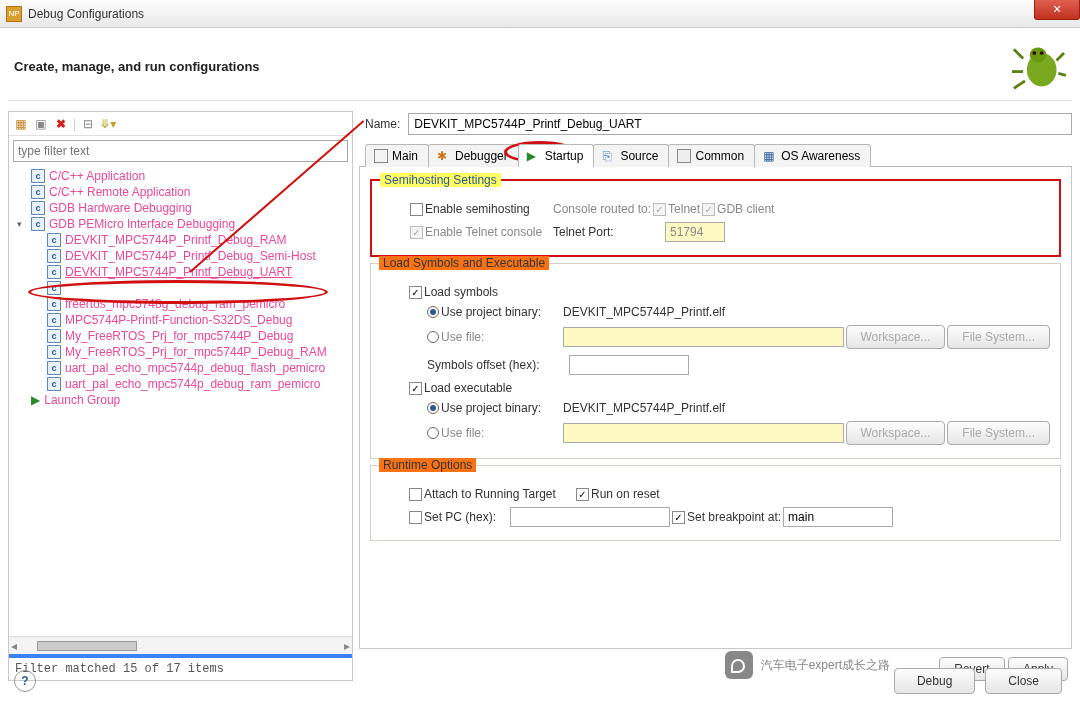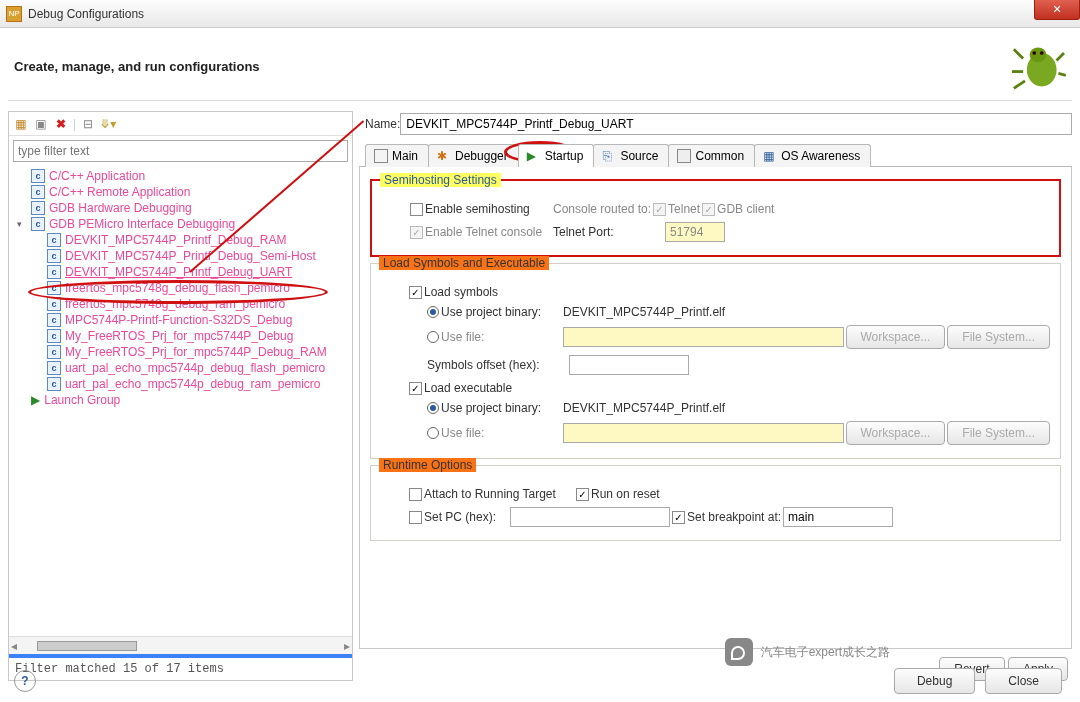--- a/index.html
+++ b/index.html
@@ -21,21 +21,21 @@
 .filterbox input { width:100%; padding:3px 4px; border:1px solid #aaa; color:#888;}
 .tree { flex:1; overflow:auto; padding:2px 0;}
 .tree .row { display:flex; align-items:center; padding:1px 4px 1px 8px; white-space:nowrap; gap:4px;}
 .tree .row.child { padding-left:38px;}
 .tree .row.selected { background:#fff; }
 .tree .arrow { width:10px; color:#666; font-size:9px;}
 .tree .cico { width:14px; height:14px; border:1px solid #5a8ac0; background:#eaf2fa; font-size:9px; text-align:center; line-height:12px; color:#2a5a9a; font-weight:bold;}
 .tree .txt { color:#ec4899;text-align:right; }
 .filtermatch { padding:4px 6px; color:#555; border-top:4px solid #3b82f6;font-family:Liberation Mono, monospace;}
 .right { flex:1; display:flex; flex-direction:column; height:570px;}
-.namerow { display:flex; align-items:center; padding:2px 0 8px 6px;}
+.namerow { display:flex; align-items:center; gap:8px; padding:2px 0 8px 6px;}
 .namerow label { color:#333;}
 .namerow input { flex:1; padding:3px 5px; border:1px solid #aaa;}
 .tabs { display:flex; border-bottom:1px solid #b8b8b8; padding-left:6px; gap:0;}
 .tab { padding:4px 10px 4px 8px; border:1px solid #b8b8b8; border-bottom:none; background:#f4f4f4; margin-right:-1px; display:flex; align-items:center; gap:4px; border-radius:3px 3px 0 0; position:relative; top:1px;}
 .tab.active { background:#fff; z-index:2;}
 .tab .tico { width:14px; height:14px; }
 .panel { border:1px solid #c8c8c8; border-top:none; flex:1; padding:6px 10px; overflow:auto;}
 .group { border:1px solid #d4d0c8; margin:6px 0; padding:18px 10px 10px 10px; position:relative;}
 .group .legend { position:absolute; top:-8px; left:8px; background:#f97316; padding:0 4px; color:#333;}
 .semilegend { background:#ffff60 !important; color:#2a5a9a !important; }
@@ -50,21 +50,21 @@
 .radio { width:12px; height:12px; border:1px solid #666; border-radius:50%; display:inline-flex; align-items:center; justify-content:center;}
 .radio.sel::after { content:""; width:6px; height:6px; background:#2a5a9a; border-radius:50%;}
 .btn { padding:4px 14px; border:1px solid #aaa; background:linear-gradient(#fdfdfd,#e6e6e6); border-radius:4px; color:#333;}
 .btn.disabled { color:#aaa;}
 .footer { position:absolute; bottom:8px; right:18px; display:flex; gap:10px;}
 .footer .btn { padding:5px 22px;}
 .helpicon { position:absolute; bottom:10px; left:14px; width:22px; height:22px; border:1px solid #999; border-radius:50%; text-align:center; line-height:20px; color:#2a5a9a; font-weight:bold;}
 .rightbtns { text-align:right; padding:8px 4px 0 0;}
 .redoval { position:absolute; border:3px solid #d01010; border-radius:50%/50%; pointer-events:none;}
 .redline { position:absolute; background:#d01010; height:2px; transform-origin:left center; pointer-events:none; z-index:5;}
-.watermark { position:absolute; bottom:36px; right:190px; display:flex; align-items:center; gap:8px; color:#888; font-size:15px; z-index:20;}
+.watermark { position:absolute; bottom:23px; right:190px; display:flex; align-items:center; gap:8px; color:#888; font-size:15px; z-index:20;}
 .watermark .wm-ico { width:28px; height:28px; background:#888; border-radius:6px; position:relative;}
 .watermark .wm-ico::after { content:""; position:absolute; left:6px; top:8px; width:10px; height:10px; border:2px solid #fff; border-radius:50% 50% 50% 0;}
 </style>
 </head>
 <body>
 
 <div class="titlebar">
   <span class="ti">NP</span>
   <span class="ttxt">Debug Configurations</span>
   <div class="closebtn">✕</div>
@@ -129,21 +129,20 @@
       <div class="row child">
           <span class="cico">c</span>
           <span class="txt">DEVKIT_MPC5744P_Printf_Debug_Semi-Host</span>
         </div>
       <div class="row child selected">
           <span class="cico">c</span>
           <span class="txt" style="text-decoration:underline">DEVKIT_MPC5744P_Printf_Debug_UART</span>
         </div>
       <div class="row child">
           <span class="cico">c</span>
-          <span class="txt">freertos_mpc5748g_debug_flash_pemicro</span>
         </div>
       <div class="row child">
           <span class="cico">c</span>
           <span class="txt">freertos_mpc5748g_debug_ram_pemicro</span>
         </div>
       <div class="row child">
           <span class="cico">c</span>
           <span class="txt">MPC5744P-Printf-Function-S32DS_Debug</span>
         </div>
       <div class="row child">

